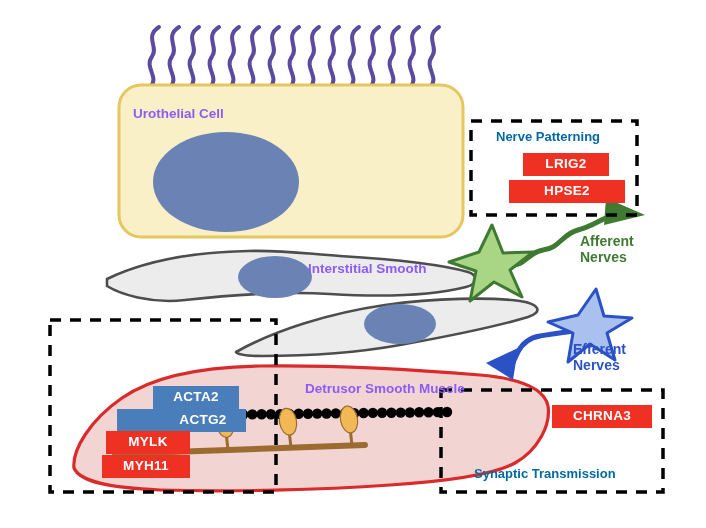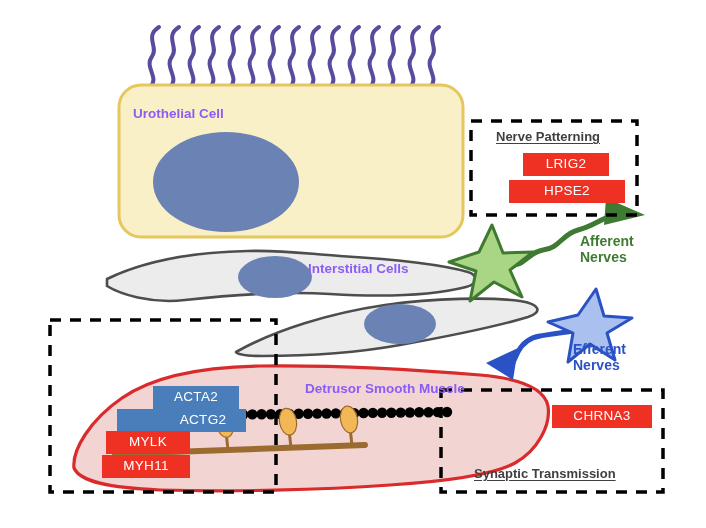--- a/index.html
+++ b/index.html
@@ -33,28 +33,27 @@
   }
   .cell-label {
     font-size: 13.5px;
     color: #8b5cf6;
   }
   .nerve-label {
     font-size: 14px;
   }
   .box-title {
     font-size: 13px;
-    color: #404040;
-    text-decoration: underline;
+    color: #0369a1;
     text-underline-offset: 2px;
   }
   .gene {
     position: absolute;
     font-family: "Liberation Sans", sans-serif;
-    font-weight: normal;
+    font-weight: bold;
     font-size: 13.5px;
     color: #ffffff;
     text-align: center;
     line-height: 1;
     padding: 4px 0 5px 0;
     letter-spacing: 0.3px;
   }
   .gene.red { background: #ef3124; }
   .gene.blue { background: #4a7ebb; }
 </style>
@@ -201,21 +200,21 @@
     <path d="M 596 289 L 604 316 L 632 318 L 607 333 L 615 360
              L 590 344 L 568 362 L 573 333 L 548 322 L 578 315 Z" fill="#aac0ee" stroke="#2b52c4" stroke-width="3" stroke-linejoin="round"></path>
 
     <rect x="471" y="121" width="166" height="94" fill="none" stroke="#000000" stroke-width="3.5" stroke-dasharray="11 9"></rect>
     <rect x="50" y="320" width="226" height="172" fill="none" stroke="#000000" stroke-width="3.5" stroke-dasharray="11 9"></rect>
     <rect x="441" y="390" width="222" height="102" fill="none" stroke="#000000" stroke-width="3.5" stroke-dasharray="11 9"></rect>
   </svg>
 
   <div class="lbl cell-label" style="left:133px; top:106px;">Urothelial Cell</div>
 
-  <div class="lbl cell-label" style="left:308px; top:261px;">Interstitial Cells</div>
+  <div class="lbl cell-label" style="left:308px; top:261px;">Interstitial Smooth</div>
 
   <div class="lbl cell-label" style="left:305px; top:381px;">Detrusor Smooth Muscle</div>
 
   <div class="lbl nerve-label" style="left:580px; top:233px; color:#3f7a32;">
     <div>Afferent</div>
     <div>Nerves</div>
   </div>
 
   <div class="lbl nerve-label" style="left:573px; top:341px; color:#2b52c4;">
     <div>Efferent</div>

